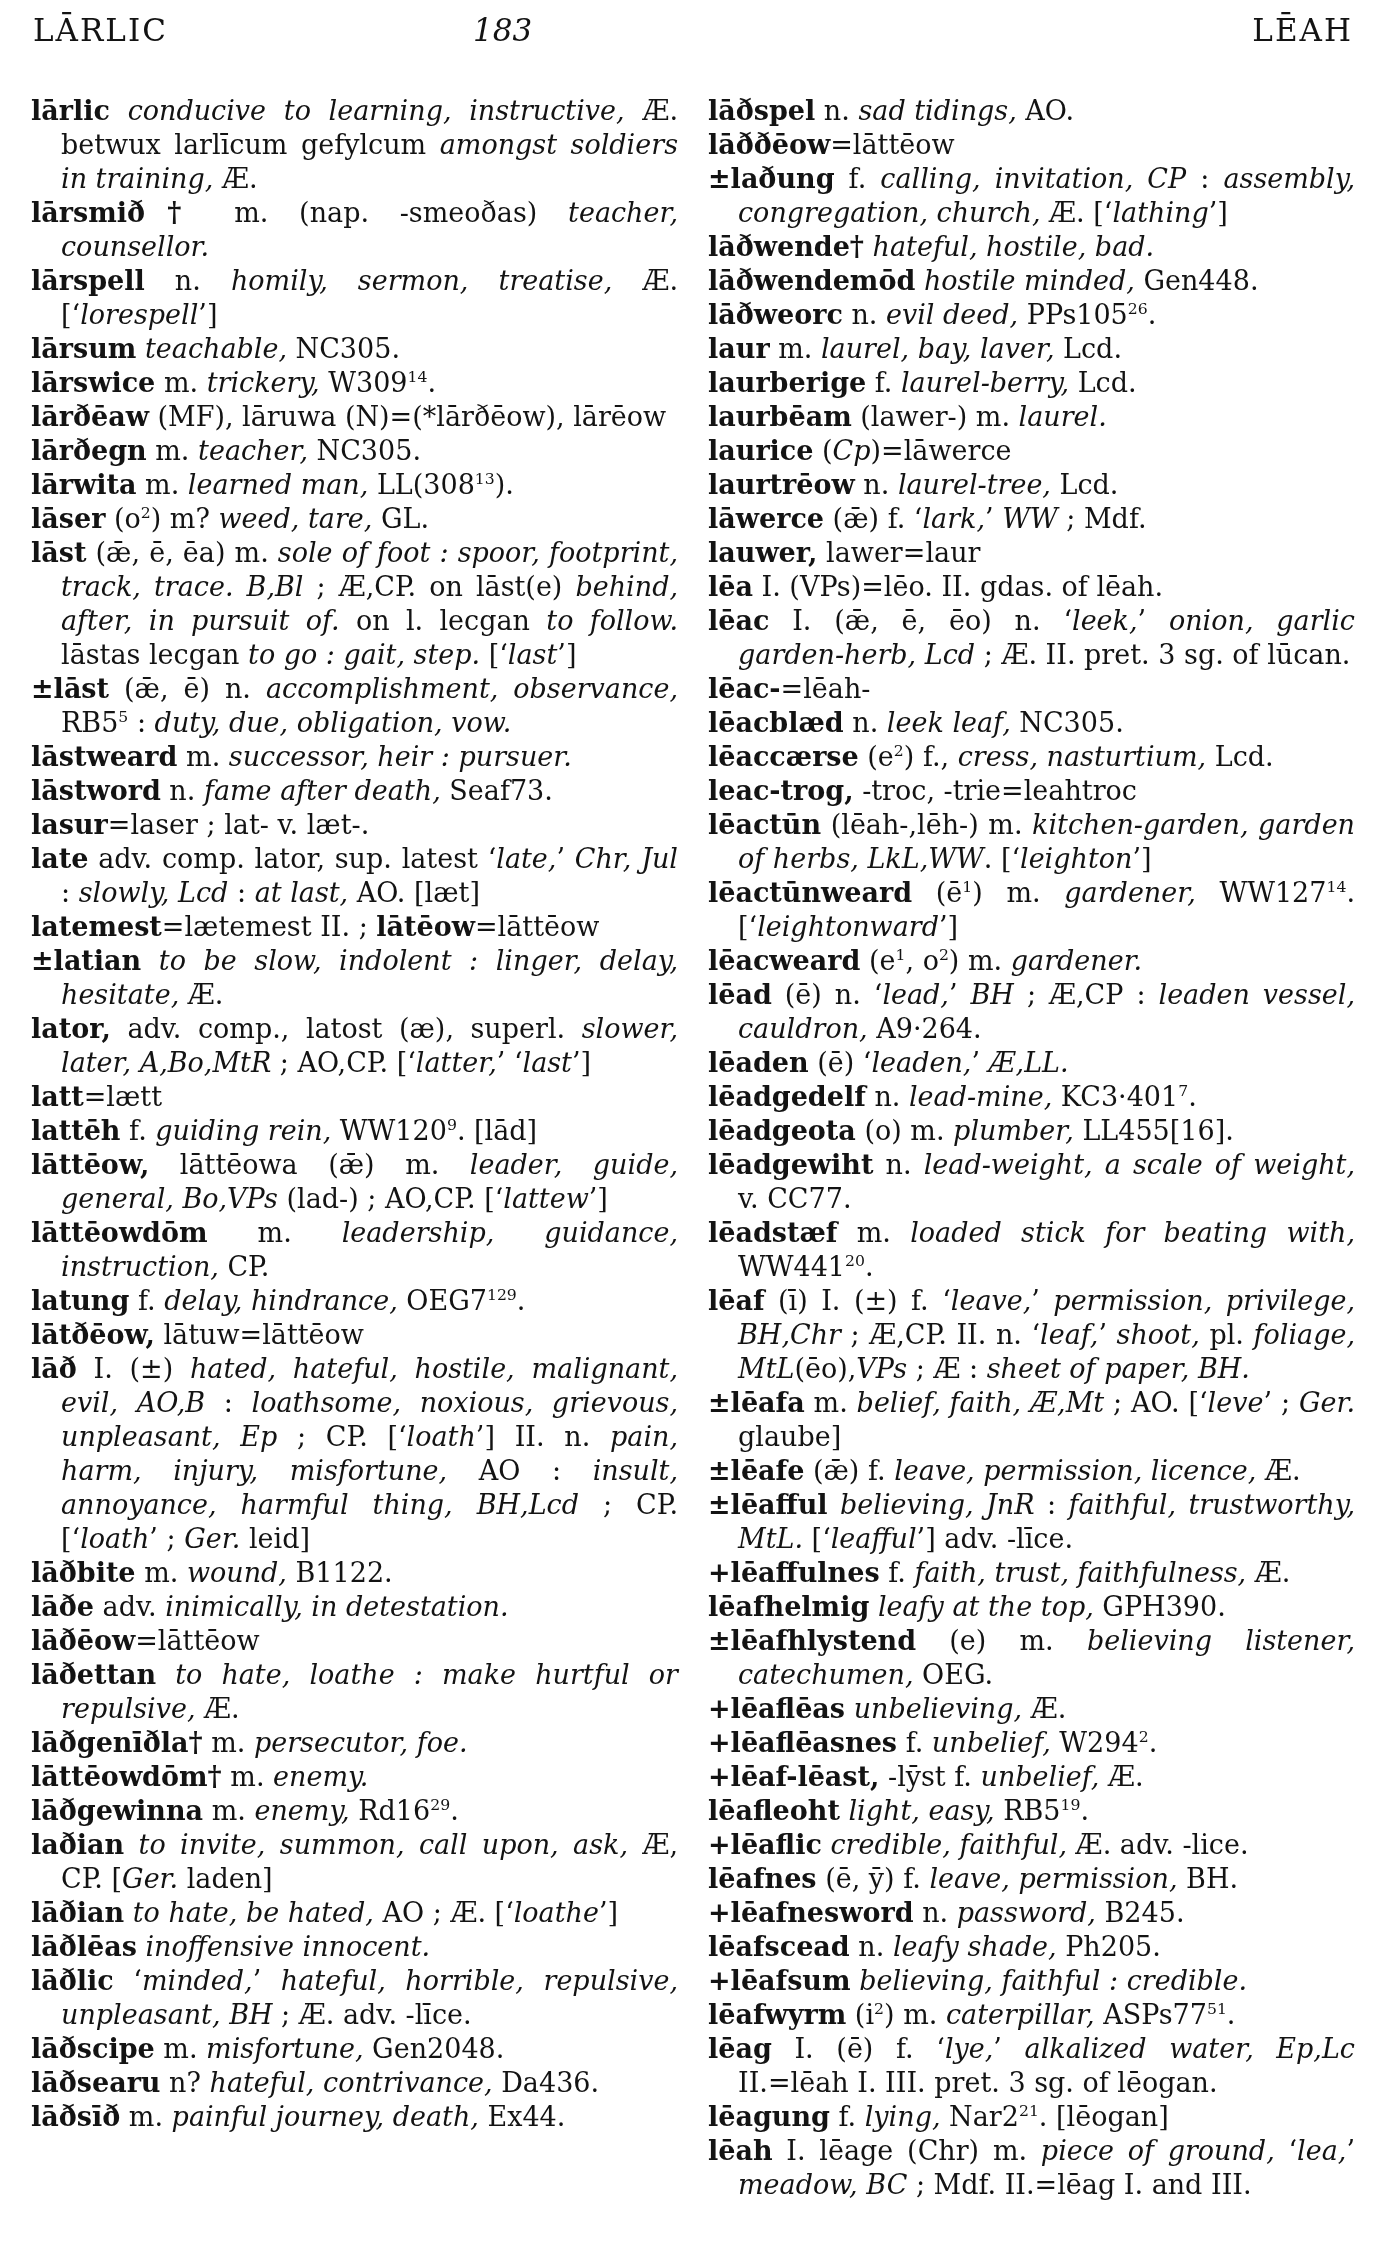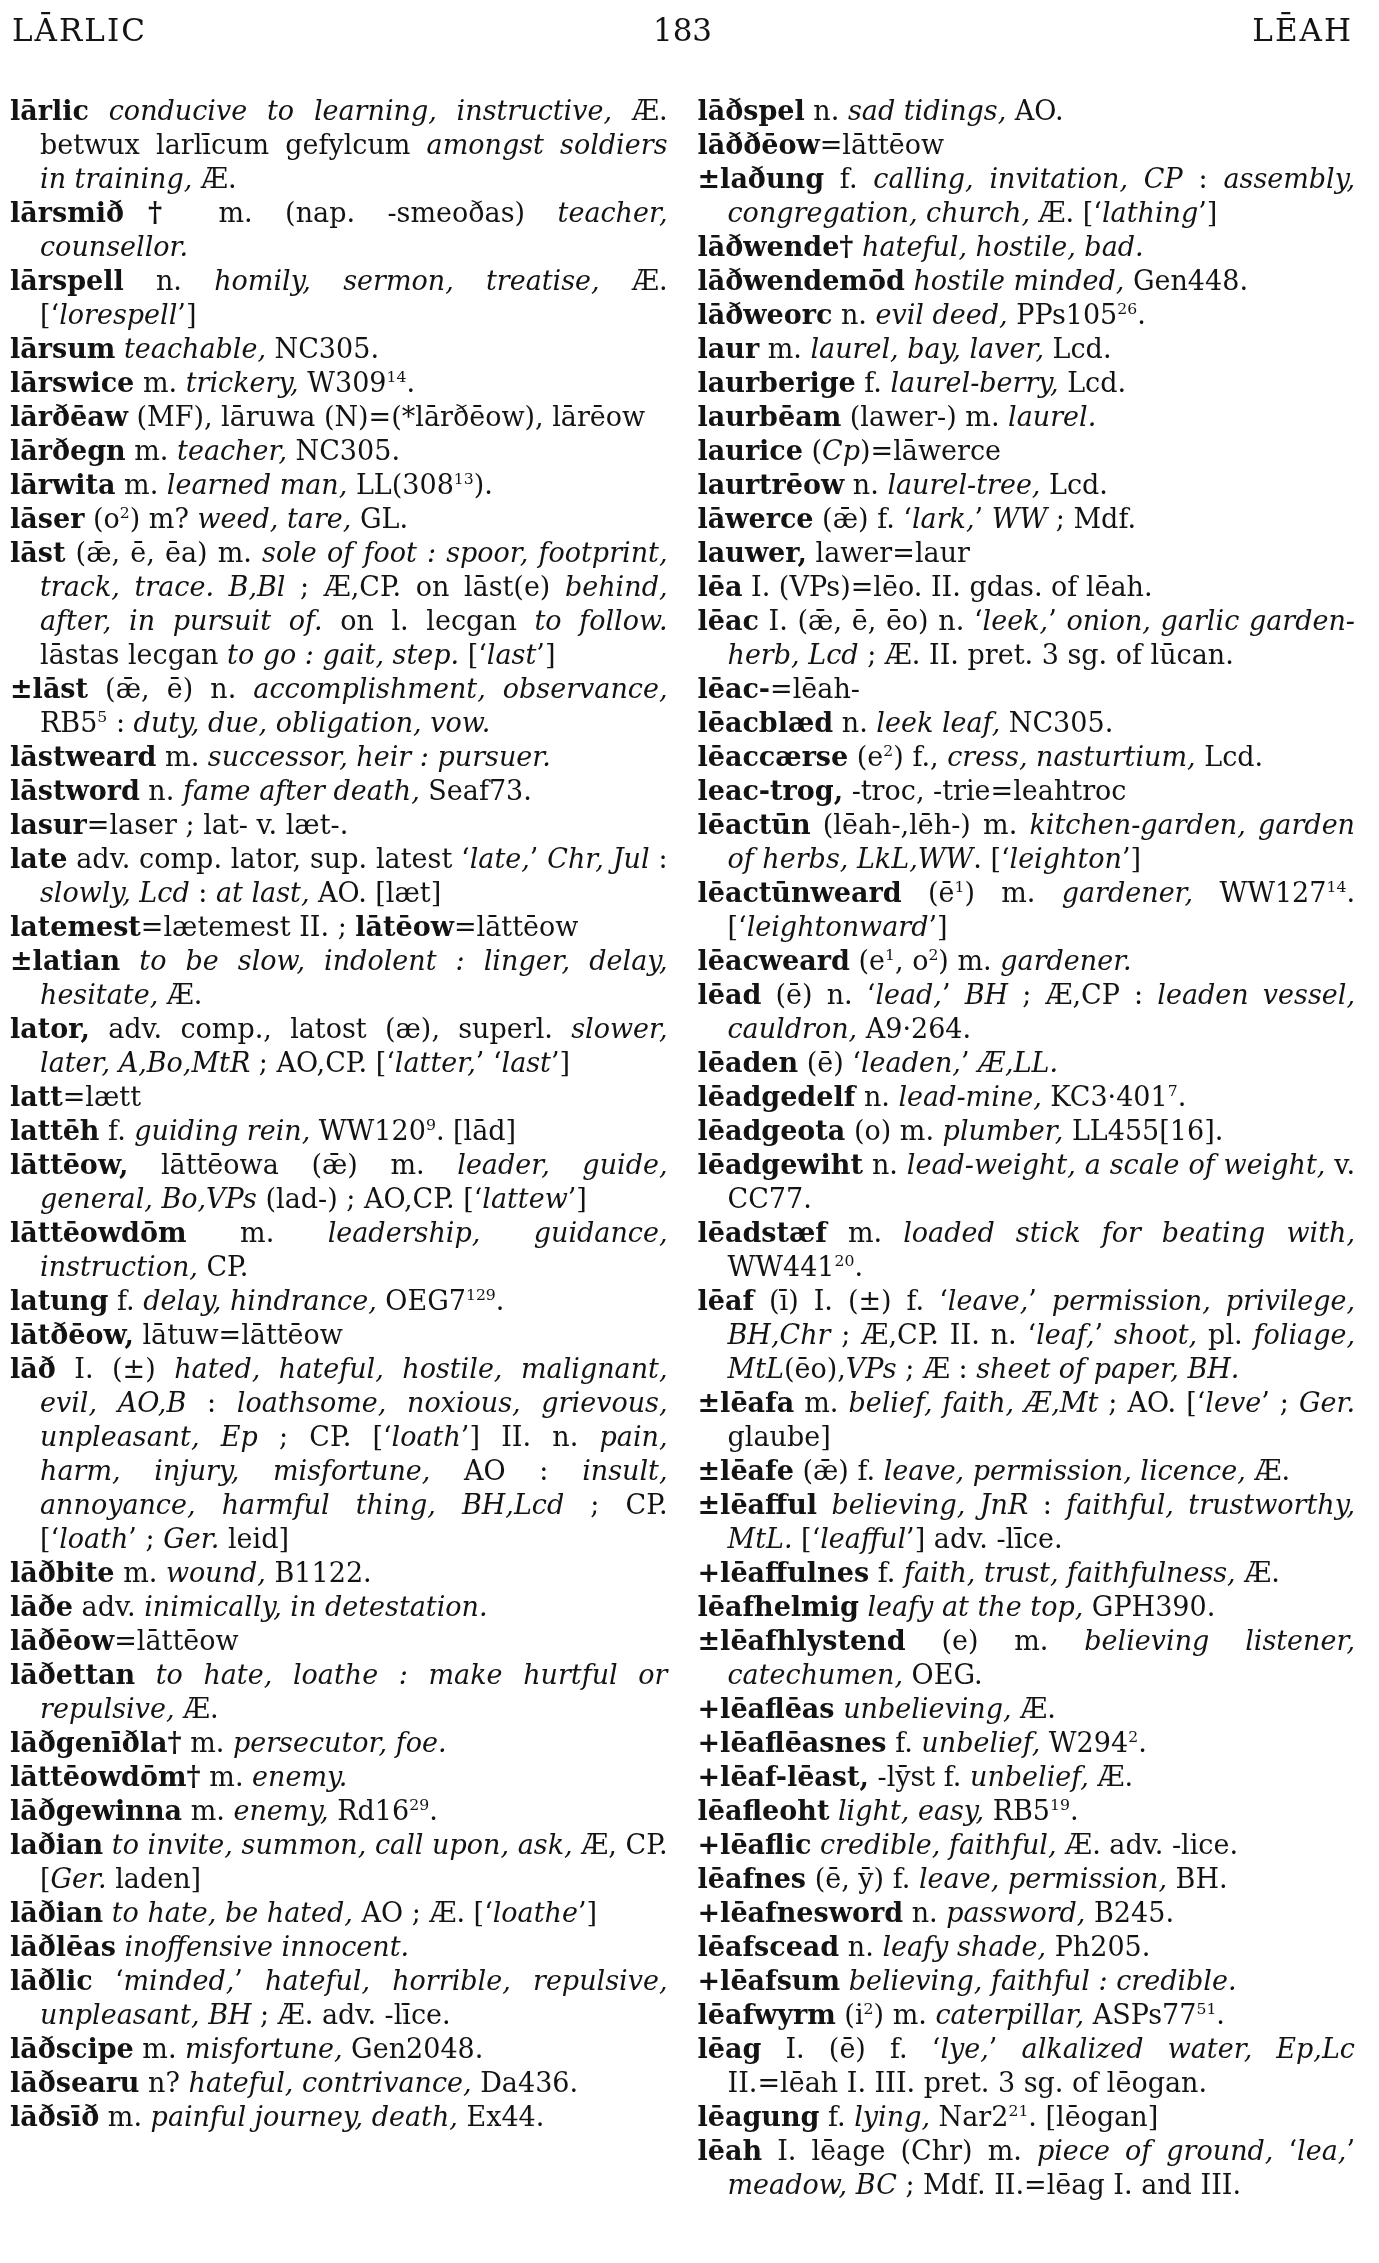--- a/index.html
+++ b/index.html
@@ -5,31 +5,31 @@
   html, body { margin: 0; padding: 0; background: #e8e8e4; }
   .page {
     position: relative;
     width: 1379px;
     height: 2263px;
     margin: 0 auto;
     background: #ffffff;
     color: #131313;
     font-family: "DejaVu Serif", "Liberation Serif", serif;
     box-sizing: border-box;
-    padding: 10px 24px 20px 10px;
+    padding: 10px 24px 20px 31px;
     overflow: hidden;
   }
   .header {
     display: flex;
     align-items: baseline;
     font-size: 31px;
     margin: 2px 2px 0 2px;
   }
   .header .hl { flex: 1; text-align: left;  letter-spacing: 2px; }
-  .header .hc { flex: 1; text-align: center; }
+  .header .hc { flex: 1; text-align: left; font-style: italic; }
   .header .hr { flex: 1; text-align: right; letter-spacing: 2px; }
   .cols {
     display: flex;
     gap: 30px;
     margin-top: 46px;
   }
   .col {
     flex: 1 1 0;
     min-width: 0;
     font-size: 27px;

